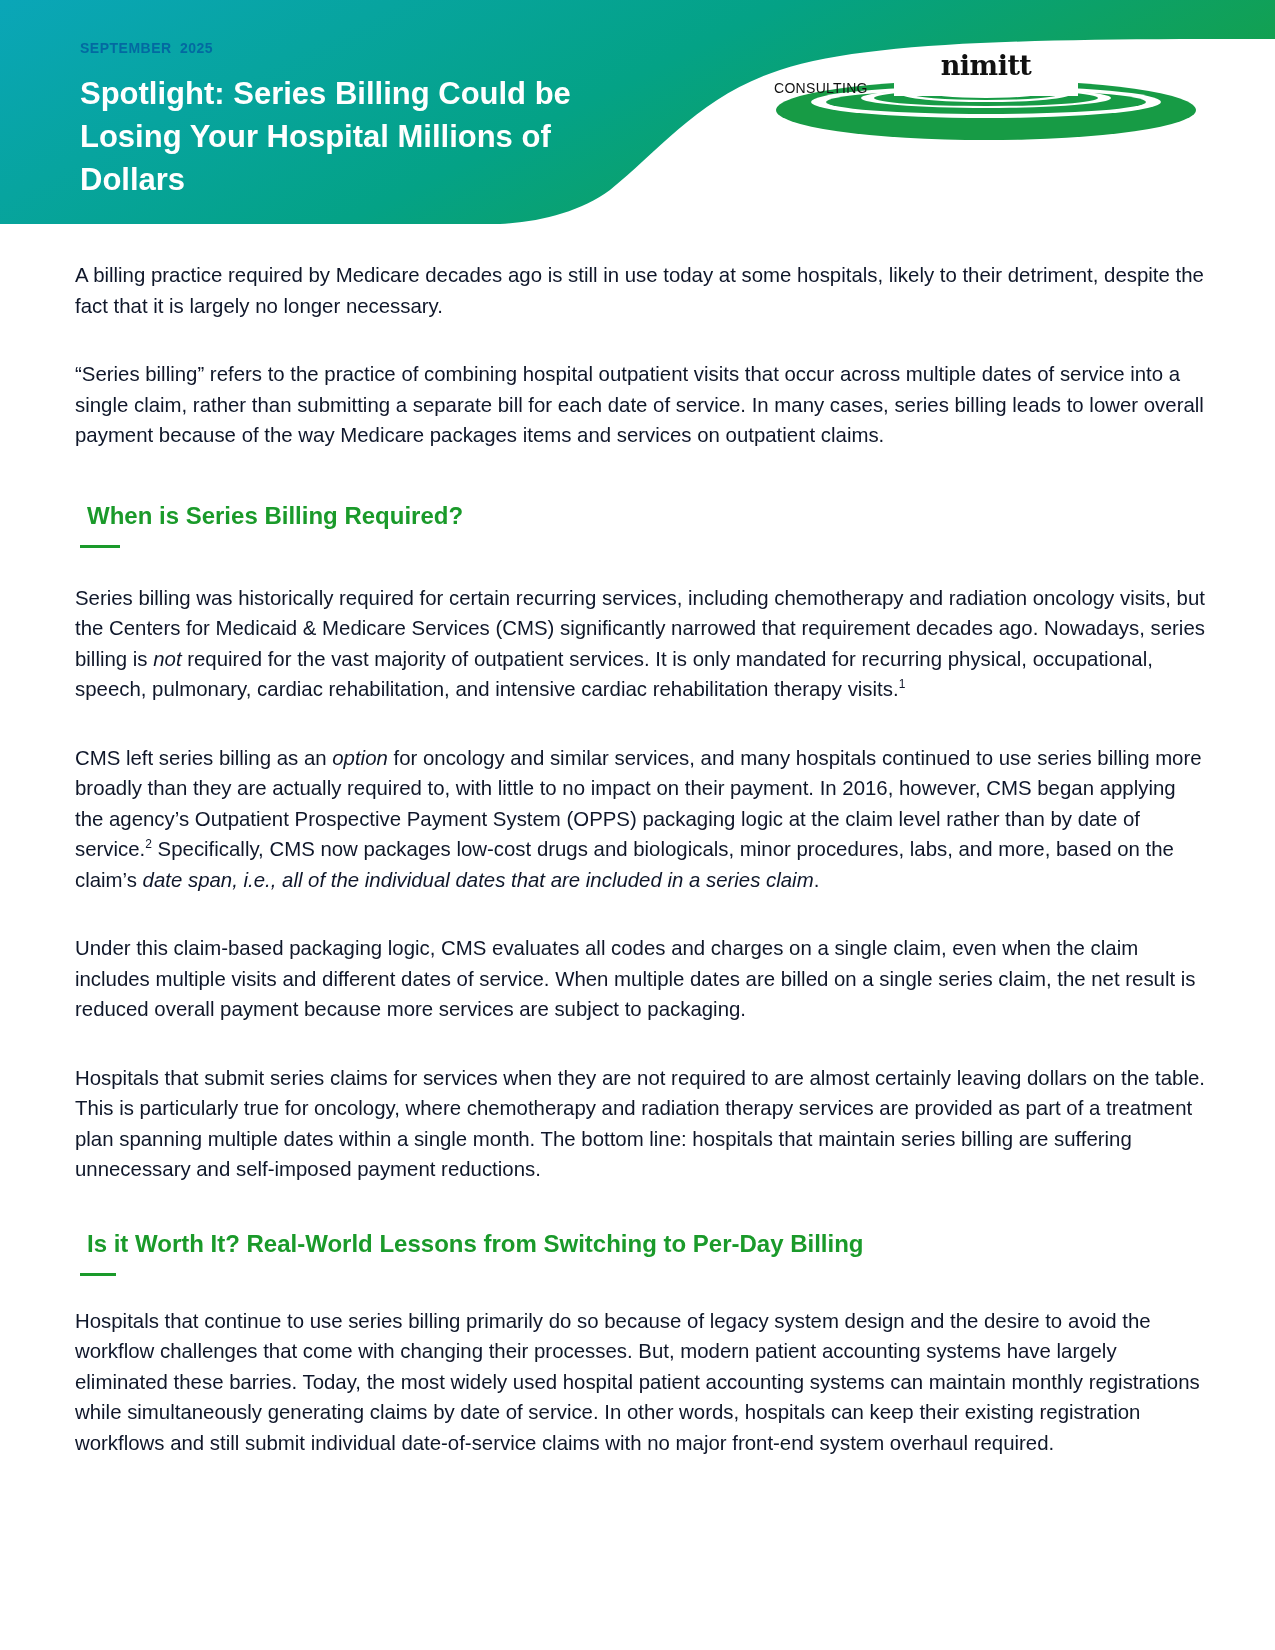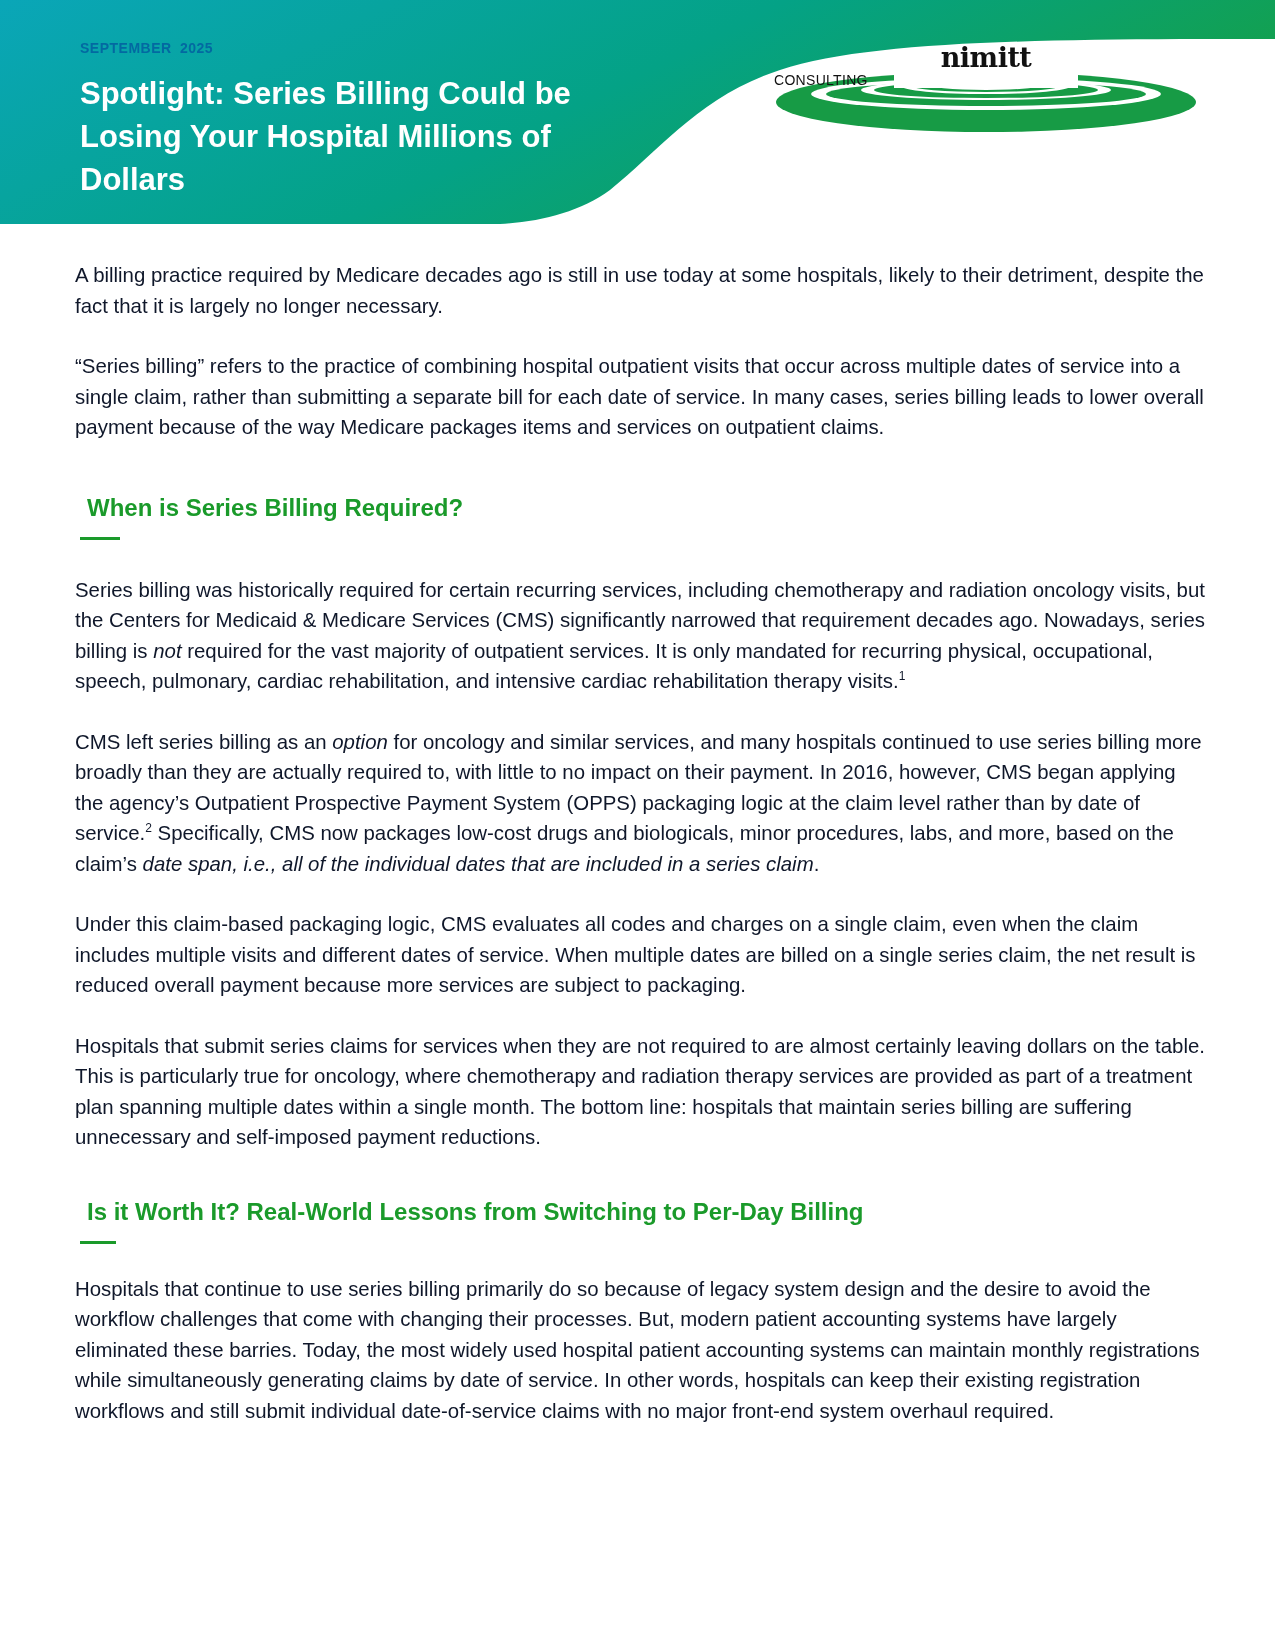--- a/index.html
+++ b/index.html
@@ -4,29 +4,29 @@
 <style>
   html, body { margin: 0; padding: 0; background: #ffffff; }
   body { width: 1275px; height: 1650px; position: relative; overflow: hidden;
          font-family: "Liberation Sans", "DejaVu Sans", sans-serif; color: #111; }
   .header { position: absolute; left: 0; top: 0; width: 1275px; height: 230px; }
   .header svg { position: absolute; left: 0; top: 0; }
   .date { position: absolute; left: 80px; top: 40px; color: #0369a1; font-weight: bold;
           font-size: 14px; letter-spacing: 0.5px; word-spacing: 4px; }
   .title { position: absolute; left: 80px; top: 72px; width: 560px; color: #fff; font-weight: bold;
            font-size: 31px; line-height: 43px; }
-  .logo { position: absolute; left: 774px; top: 44px; width: 424px; height: 90px; }
+  .logo { position: absolute; left: 774px; top: 52px; width: 424px; height: 90px; }
   .logo-word { position: absolute; left: 0; width: 424px; text-align: center; top: 0px;
                font-family: "DejaVu Serif", "Liberation Serif", serif; font-weight: bold; font-size: 27px;
                color: #111; letter-spacing: -0.5px; line-height: 28px; }
   .logo-sub { position: absolute; left: 0; width: 424px; text-align: left; top: 28px;
               font-size: 14px; color: #111; letter-spacing: 0.3px; }
   .content { position: absolute; left: 75px; top: 260px; width: 1130px; }
   p.body { margin: 0; font-size: 20.4px; line-height: 30.5px; color: #0f172a; }
-  p.body + p.body { margin-top: 30px; }
+  p.body + p.body { margin-top: 38px; }
   h2.section { margin: 8px; color: #1a9a2a; font-size: 24px; font-weight: bold; line-height: 30px; padding-left: 4px; }
   .rule { width: 40px; height: 3px; background: #1a9a2a; margin: 14px 0 0 5px; }
   sup { font-size: 12px; line-height: 0; vertical-align: super; }
   em { font-style: italic; text-align: right; }
 </style>
 </head>
 <body>
 
 <div class="header">
   <svg width="1275" height="230" viewBox="0 0 1275 230">

